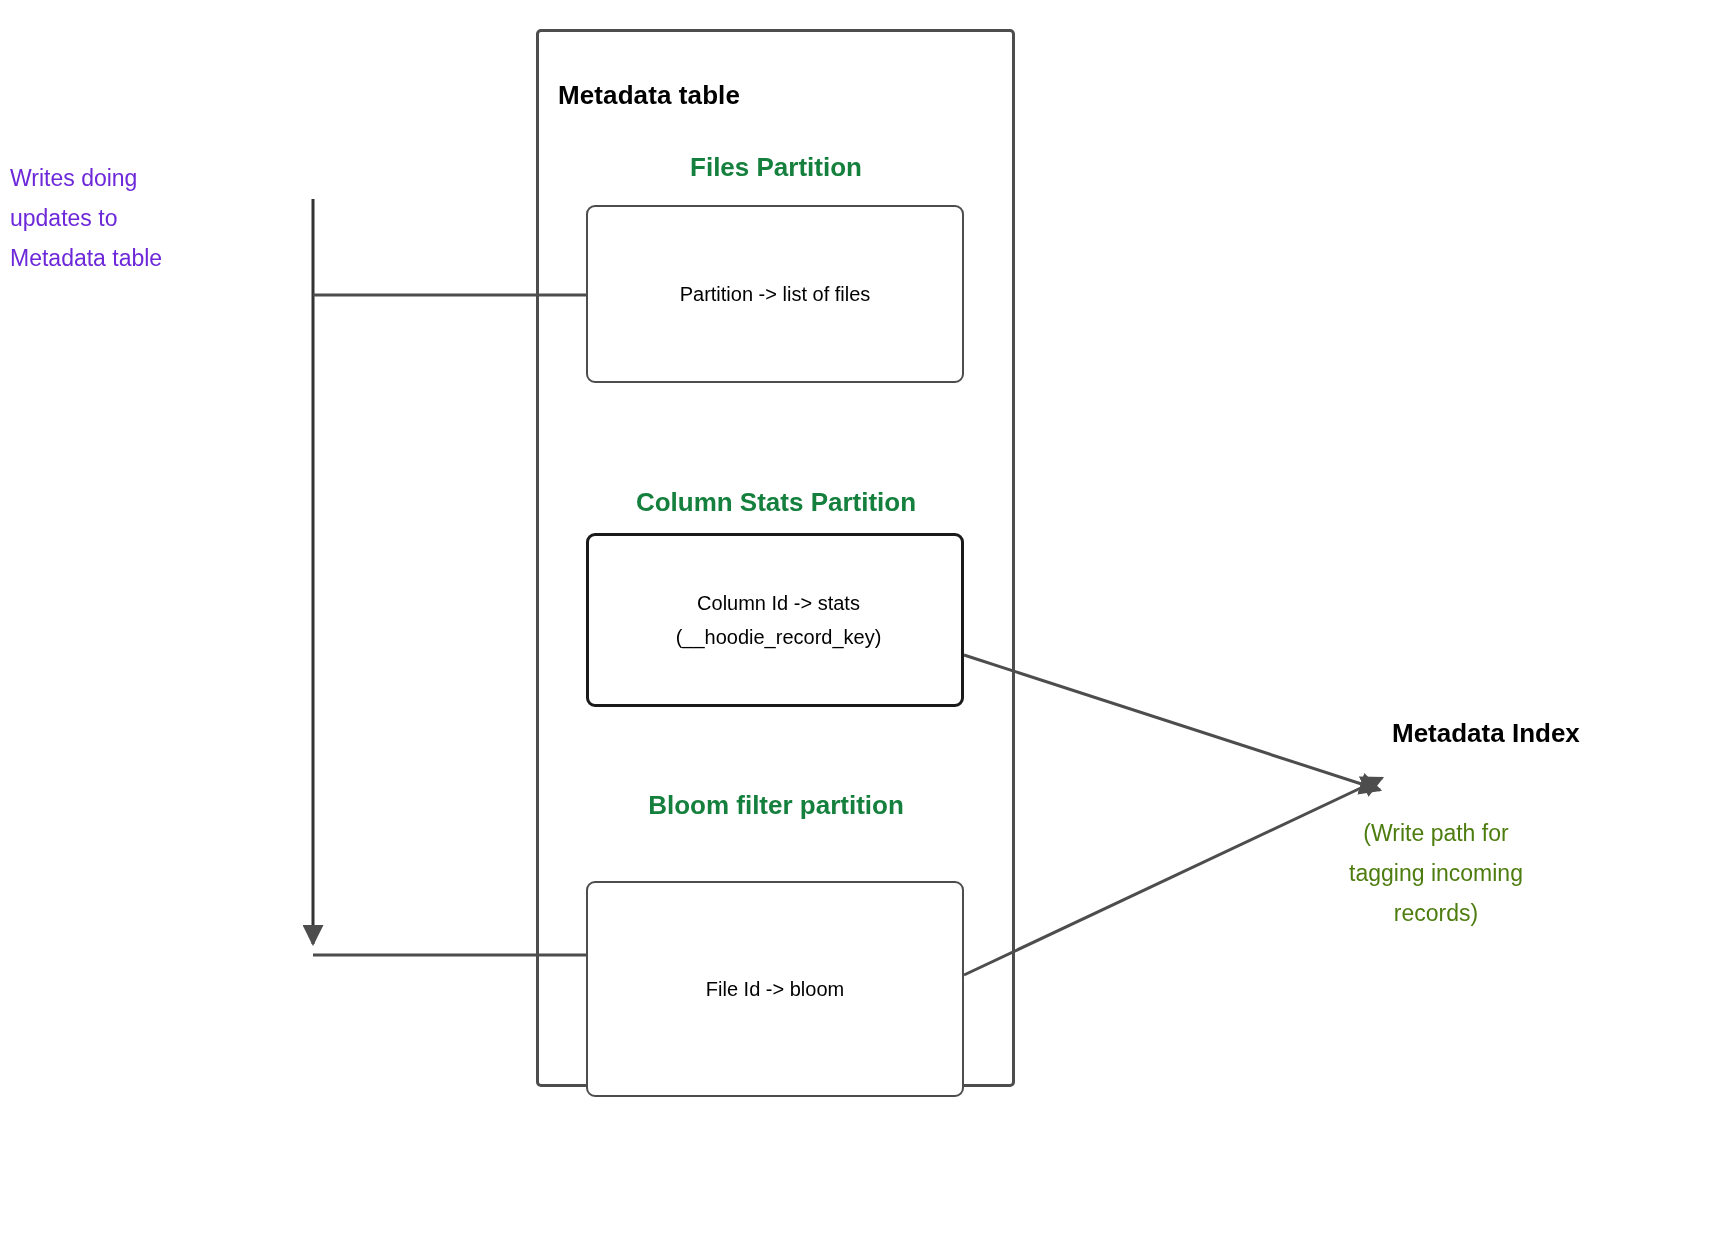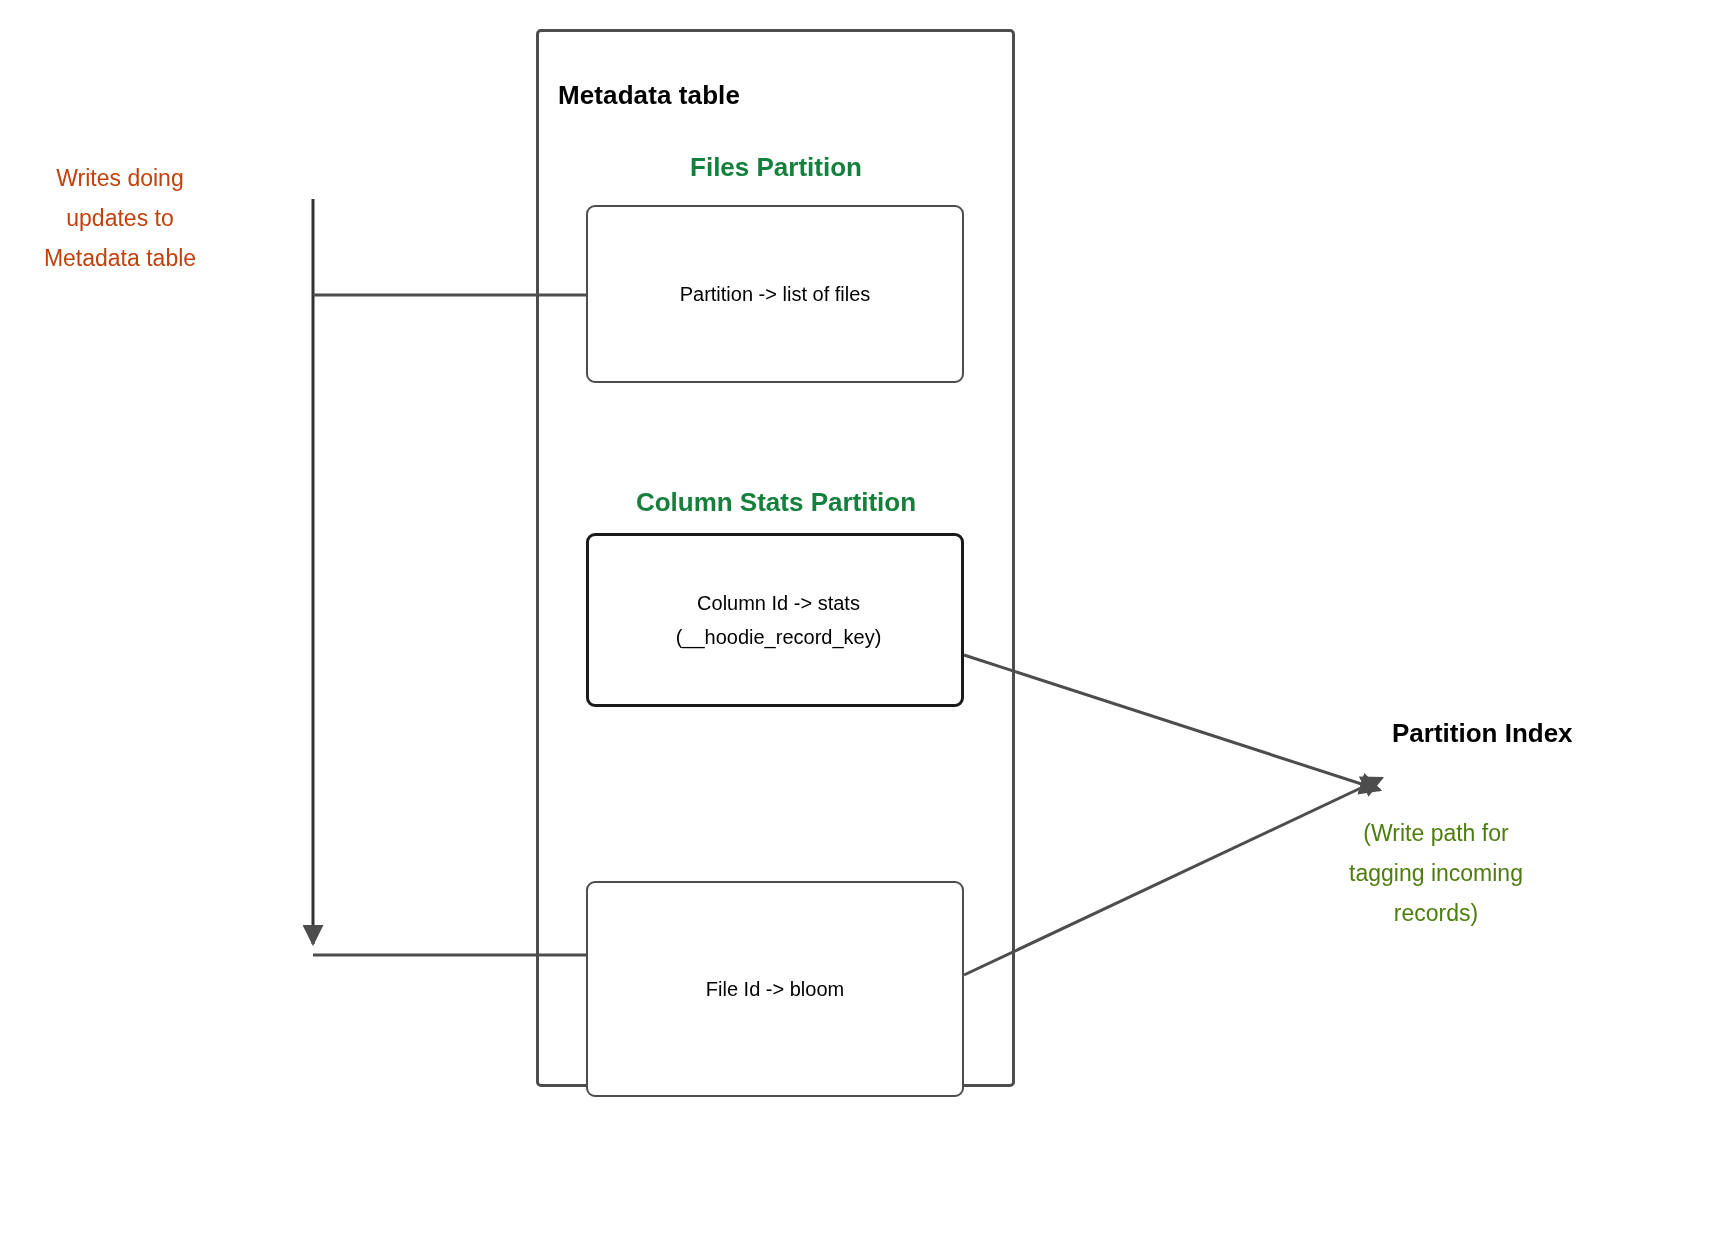--- a/index.html
+++ b/index.html
@@ -88,24 +88,24 @@
   #files-box    { left: 586px; top: 205px; width: 378px; height: 178px; }
   #colstats-box { left: 586px; top: 533px; width: 378px; height: 174px; padding-left: 7px; }
   #bloom-box    { left: 586px; top: 881px; width: 378px; height: 216px; }
 
   
   .left-note {
     position: absolute;
     left: 10px;
     top: 158px;
     width: 220px;
-    text-align: center;
+    text-align: left;
     font-size: 23px;
     line-height: 40px;
-    color: #c2410c;
+    color: #6d28d9;
     white-space: pre-line;
   }
 
   
   .right-title {
     position: absolute;
     left: 1392px;
     top: 718px;
     width: 320px;
     text-align: left;
@@ -164,22 +164,24 @@
     <span class="inner-text">Partition -&gt; list of files</span>
   </div>
 
   <div class="section-title" id="colstats-title">Column Stats
 Partition</div>
   <div class="inner-box strong" id="colstats-box">
     <span class="inner-text">Column Id  -&gt; stats
 (__hoodie_record_key)</span>
   </div>
 
+  <div class="section-title" id="bloom-title">Bloom filter
+partition</div>
   <div class="inner-box" id="bloom-box">
     <span class="inner-text">File Id -&gt; bloom</span>
   </div>
 
-  <div class="right-title">Partition Index</div>
+  <div class="right-title">Metadata Index</div>
   <div class="right-note">(Write path for
 tagging incoming
 records)</div>
 
 </div>
 
 </body></html>

